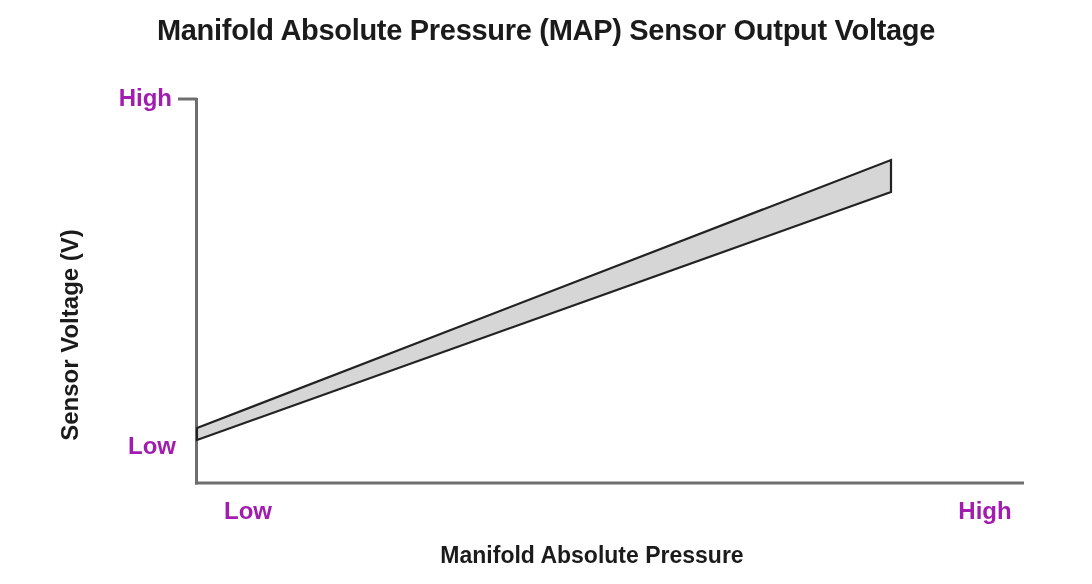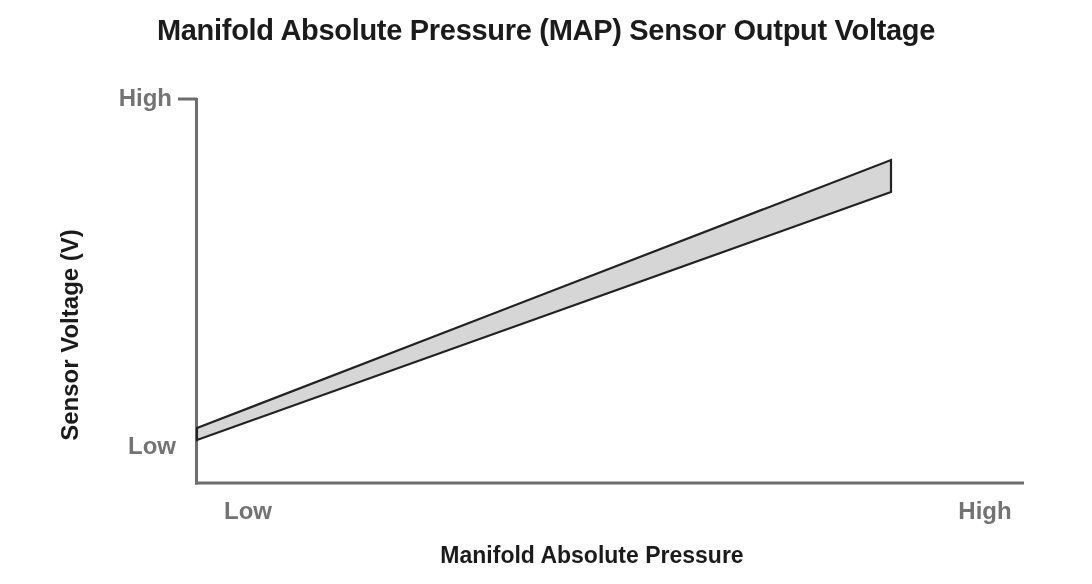--- a/index.html
+++ b/index.html
@@ -46,21 +46,21 @@
     width: 1092px;
     height: 584px;
     display: block;
   }
 
   
   .tick-label {
     position: absolute;
     font-size: 24px;
     font-weight: bold;
-    color: #737373;
+    color: #a21caf;
     white-space: nowrap;
   }
   #y-tick-high {
     left: 0px;
     top: 84px;
     width: 172px;
     text-align: right;
   }
   #y-tick-low {
     left: 0px;

